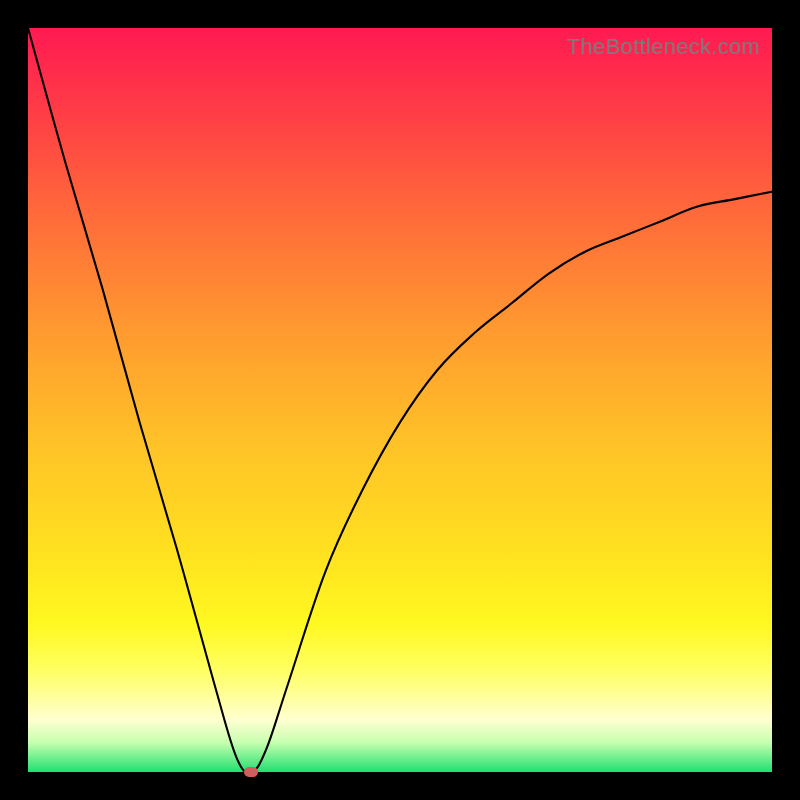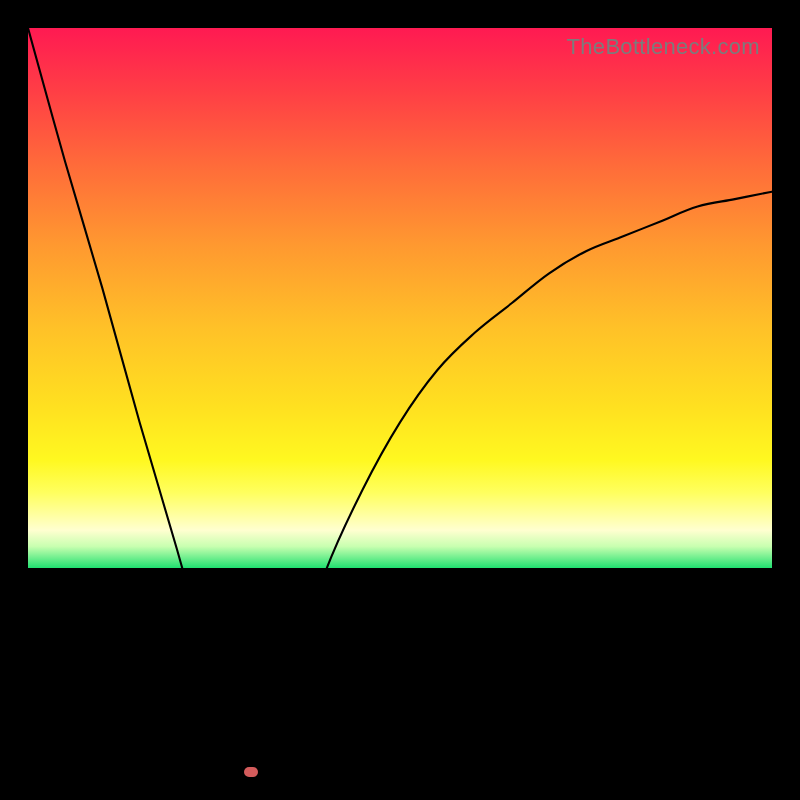--- a/index.html
+++ b/index.html
@@ -10,21 +10,21 @@
     position: absolute;
     inset: 0;
     background: #000;
   }
 
   .plot {
     position: absolute;
     left: 28px;
     top: 28px;
     width: 744px;
-    height: 540px;
+    height: 744px;
     background: linear-gradient(
       to bottom,
       #ff1a52 0%,
       #ff3f45 12%,
       #ff6a3a 25%,
       #ff9830 40%,
       #ffc028 55%,
       #ffe020 70%,
       #fff820 80%,
       #ffff5e 86%,

